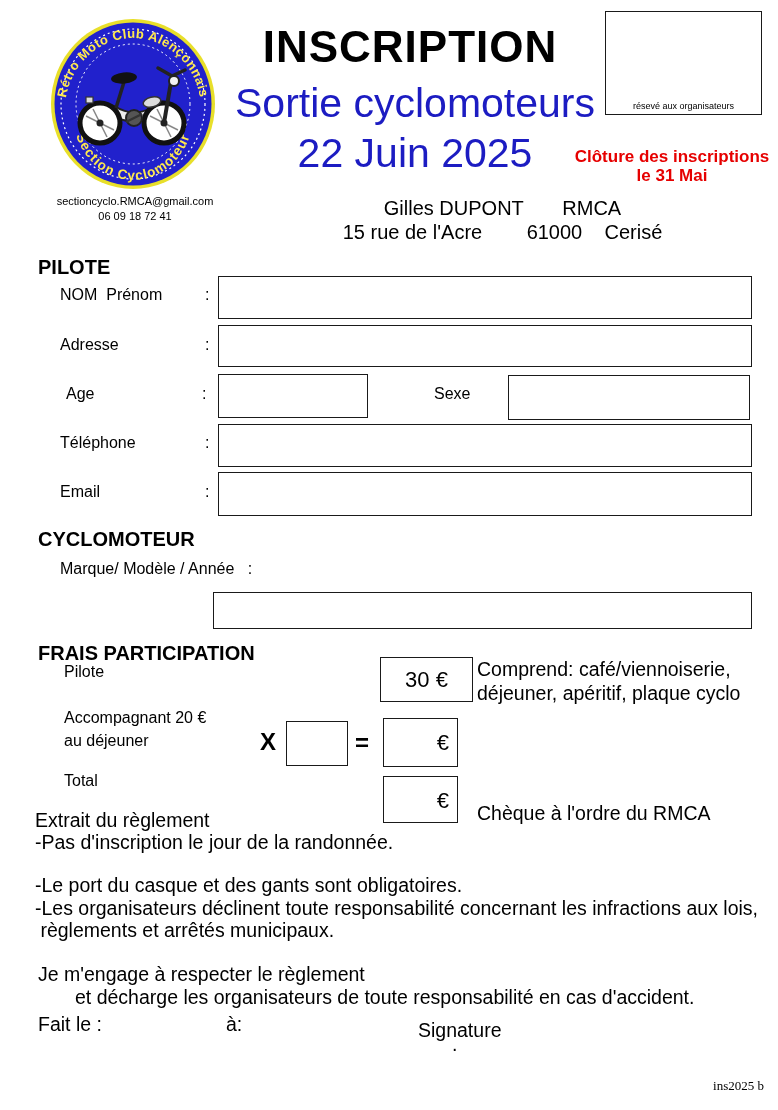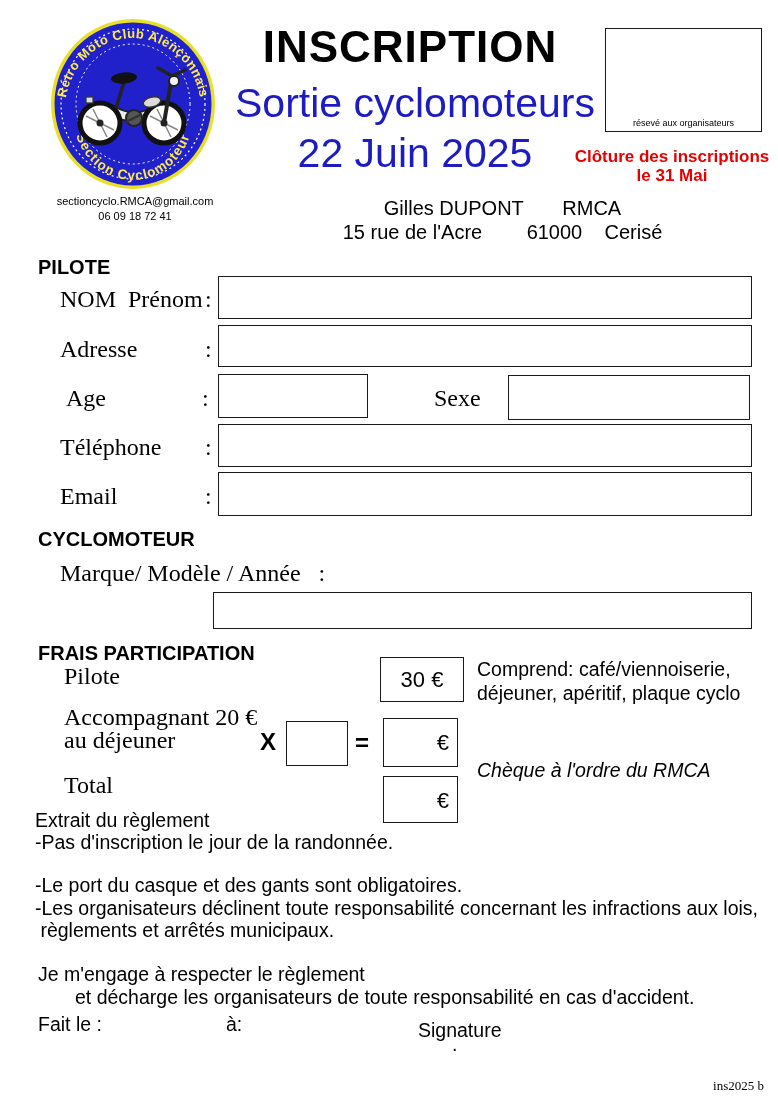--- a/index.html
+++ b/index.html
@@ -9,21 +9,21 @@
   .pre{white-space:pre;}
   .center{text-align:center;}
   .fbox{position:absolute;border:1px solid #1a1a1a;background:#fff;box-sizing:border-box;}
   .title{font-size:44px;font-weight:bold;letter-spacing:1px;}
   .blue{color:#1c1cc2;}
   .subtitle{font-size:41px;}
   .red-note{color:#e60000;font-weight:bold;font-size:17px;line-height:19px;}
   .contact{font-size:11px;line-height:15px;}
   .retline{font-size:20px;line-height:23.5px;}
   .heading{font-size:20px;font-weight:bold;}
-  .lbl{font-size:24px;font-family:Liberation Serif, serif;}
+  .lbl{font-size:16px;}
   .body-txt{font-size:19.5px;}
   .euro{font-size:22px;line-height:47px;text-align:right;padding-right:8px;}
   .op{font-size:24px;font-weight:bold;}
   .amount{font-size:22px;line-height:43px;text-align:center;}
   .reserved-label{position:absolute;bottom:3px;left:0;right:0;text-align:center;font-size:9px;}
   .serif-ref{font-family:"Liberation Serif","DejaVu Serif",serif;font-size:13px;}
 </style>
 </head>
 <body>
 
@@ -70,21 +70,21 @@
 
   <div class="abs contact center" style="left:15px;top:194px;width:240px;">
     <div>sectioncyclo.RMCA@gmail.com</div>
     <div>06 09 18 72 41</div>
   </div>
 
   <div class="abs subtitle blue center" style="left:215px;top:80px;width:400px;">Sortie cyclomoteurs</div>
   <div class="abs title center" style="left:230px;top:22px;width:360px;">INSCRIPTION</div>
   <div class="abs subtitle blue center" style="left:215px;top:130px;width:400px;">22 Juin 2025</div>
 
-  <div class="fbox" style="left:605px;top:28px;width:157px;height:104px;">
+  <div class="fbox" style="left:605px;top:11px;width:157px;height:104px;">
     <div class="reserved-label">résevé aux organisateurs</div>
   </div>
 
   <div class="abs red-note center" style="left:568px;top:147px;width:208px;">
     <div>Clôture des inscriptions</div>
     <div>le 31 Mai</div>
   </div>
 
   <div class="abs center" style="left:235px;top:197px;width:535px;">
     <div class="retline pre">Gilles DUPONT       RMCA</div>
@@ -114,38 +114,38 @@
   <div class="abs lbl" style="left:60px;top:483px;">Email</div>
   <div class="abs lbl" style="left:205px;top:483px;">:</div>
   <div class="fbox" style="left:218px;top:472px;width:534px;height:44px;"></div>
 
   <div class="abs heading" style="left:38px;top:528px;">CYCLOMOTEUR</div>
   <div class="abs lbl pre" style="left:60px;top:560px;">Marque/ Modèle / Année   :</div>
   <div class="fbox" style="left:213px;top:592px;width:539px;height:37px;"></div>
 
   <div class="abs heading" style="left:38px;top:642px;">FRAIS PARTICIPATION</div>
   <div class="abs lbl" style="left:64px;top:663px;">Pilote</div>
-  <div class="fbox amount" style="left:380px;top:657px;width:84px;height:45px;">30 €</div>
+  <div class="fbox amount" style="left:380px;top:657px;width:93px;height:45px;">30 €</div>
   <div class="abs body-txt" style="left:477px;top:657px;line-height:24px;">
     <div>Comprend: café/viennoiserie,</div>
     <div>déjeuner, apéritif, plaque cyclo</div>
   </div>
 
   <div class="abs lbl" style="left:64px;top:706px;line-height:23px;">
     <div>Accompagnant 20 €</div>
     <div>au déjeuner</div>
   </div>
   <div class="abs op" style="left:260px;top:728px;">X</div>
   <div class="fbox" style="left:286px;top:721px;width:62px;height:45px;"></div>
   <div class="abs op" style="left:355px;top:729px;">=</div>
   <div class="fbox euro" style="left:383px;top:718px;width:75px;height:49px;">€</div>
 
   <div class="abs lbl" style="left:64px;top:772px;">Total</div>
   <div class="fbox euro" style="left:383px;top:776px;width:75px;height:47px;">€</div>
-  <div class="abs body-txt" style="left:477px;top:759px;font-style:italic;">Chèque à l'ordre du RMCA</div>
+  <div class="abs body-txt" style="left:477px;top:802px;">Chèque à l'ordre du RMCA</div>
 
   <div class="abs body-txt" style="left:35px;top:809px;">Extrait du règlement</div>
   <div class="abs body-txt" style="left:35px;top:831px;">-Pas d'inscription le jour de la randonnée.</div>
   <div class="abs body-txt" style="left:35px;top:874px;">-Le port du casque et des gants sont obligatoires.</div>
   <div class="abs body-txt" style="left:35px;top:897px;">-Les organisateurs déclinent toute responsabilité concernant les infractions aux lois,</div>
   <div class="abs body-txt pre" style="left:35px;top:919px;"> règlements et arrêtés municipaux.</div>
 
   <div class="abs body-txt" style="left:38px;top:963px;">Je m'engage à respecter le règlement</div>
   <div class="abs body-txt" style="left:38px;top:986px;margin-left:37px;">et décharge les organisateurs de toute responsabilité en cas d'accident.</div>
 

